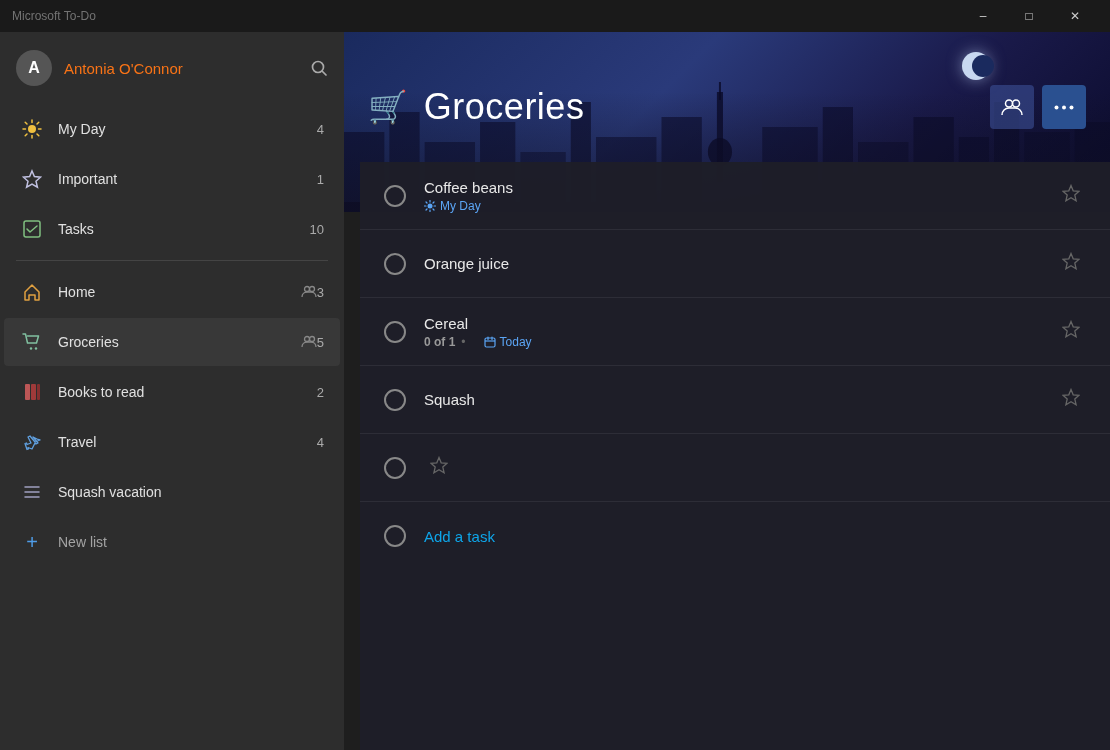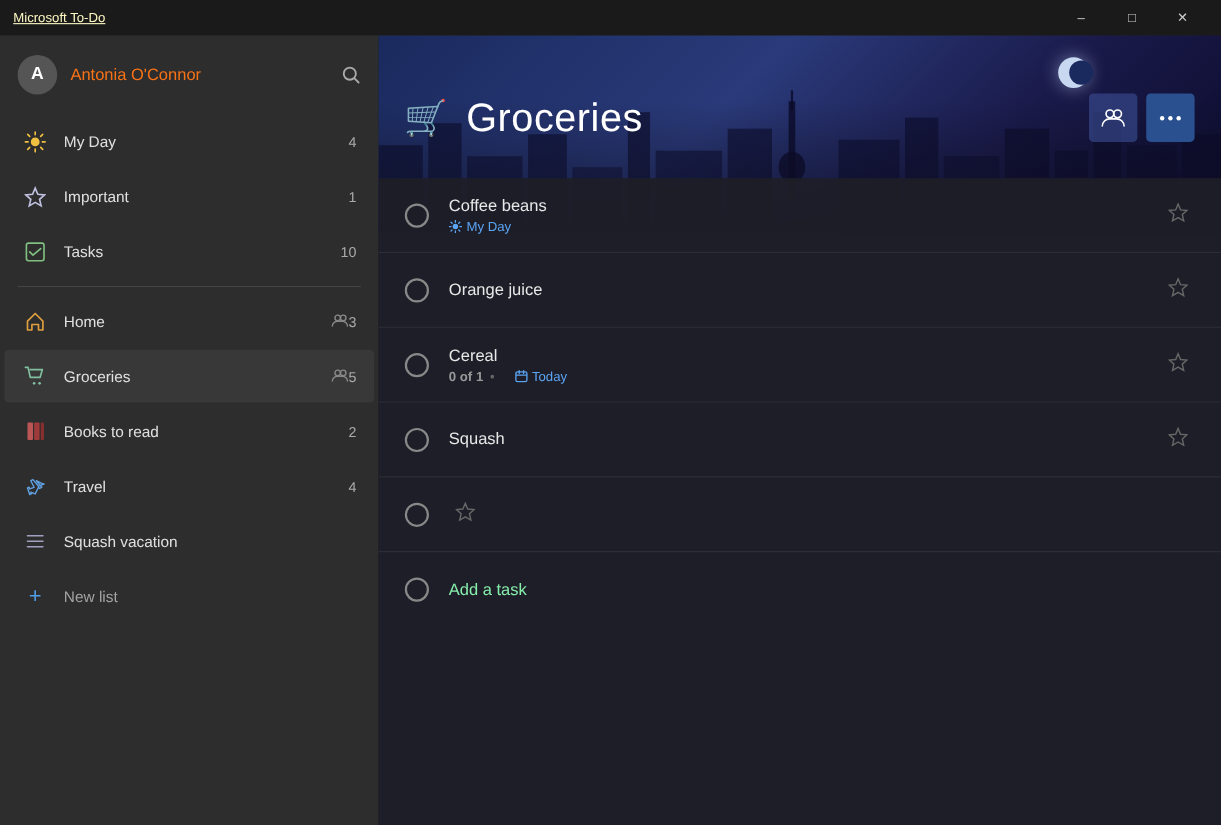--- a/index.html
+++ b/index.html
@@ -19,22 +19,21 @@
       height: 32px;
       background: #1a1a1a;
       display: flex;
       align-items: center;
       justify-content: space-between;
       padding: 0 12px;
       flex-shrink: 0;
     }
     .titlebar-title {
       font-size: 12px;
-      color: #fef9c3;
-      text-decoration: underline;
+      color: #737373;
     }
     .titlebar-controls {
       display: flex;
       gap: 0;
     }
     .titlebar-btn {
       width: 46px;
       height: 32px;
       display: flex;
       align-items: center;
@@ -262,20 +261,21 @@
     }
     .header-action-btn.more { background: #2a5090; }
 
     
     .task-list {
       flex: 1;
       overflow-y: auto;
       background: rgba(30,30,40,0.97);
       position: relative;
       z-index: 5;
+      margin-left: 16px;
     }
 
     .task-item {
       display: flex;
       align-items: center;
       padding: 0 24px;
       height: 68px;
       border-bottom: 1px solid rgba(255,255,255,0.07);
       cursor: pointer;
     }
@@ -349,21 +349,21 @@
     .add-task-circle {
       width: 22px;
       height: 22px;
       border-radius: 50%;
       border: 2px solid #888;
       margin-right: 18px;
       flex-shrink: 0;
     }
     .add-task-label {
       font-size: 15px;
-      color: #86efac;
+      color: #0ea5e9;
     }
 
     
     .task-list::-webkit-scrollbar { width: 6px; }
     .task-list::-webkit-scrollbar-track { background: transparent; }
     .task-list::-webkit-scrollbar-thumb { background: #555; border-radius: 3px; }
 
     .sidebar::-webkit-scrollbar { width: 4px; }
     .sidebar::-webkit-scrollbar-track { background: transparent; }
     .sidebar::-webkit-scrollbar-thumb { background: #555; border-radius: 2px; }

